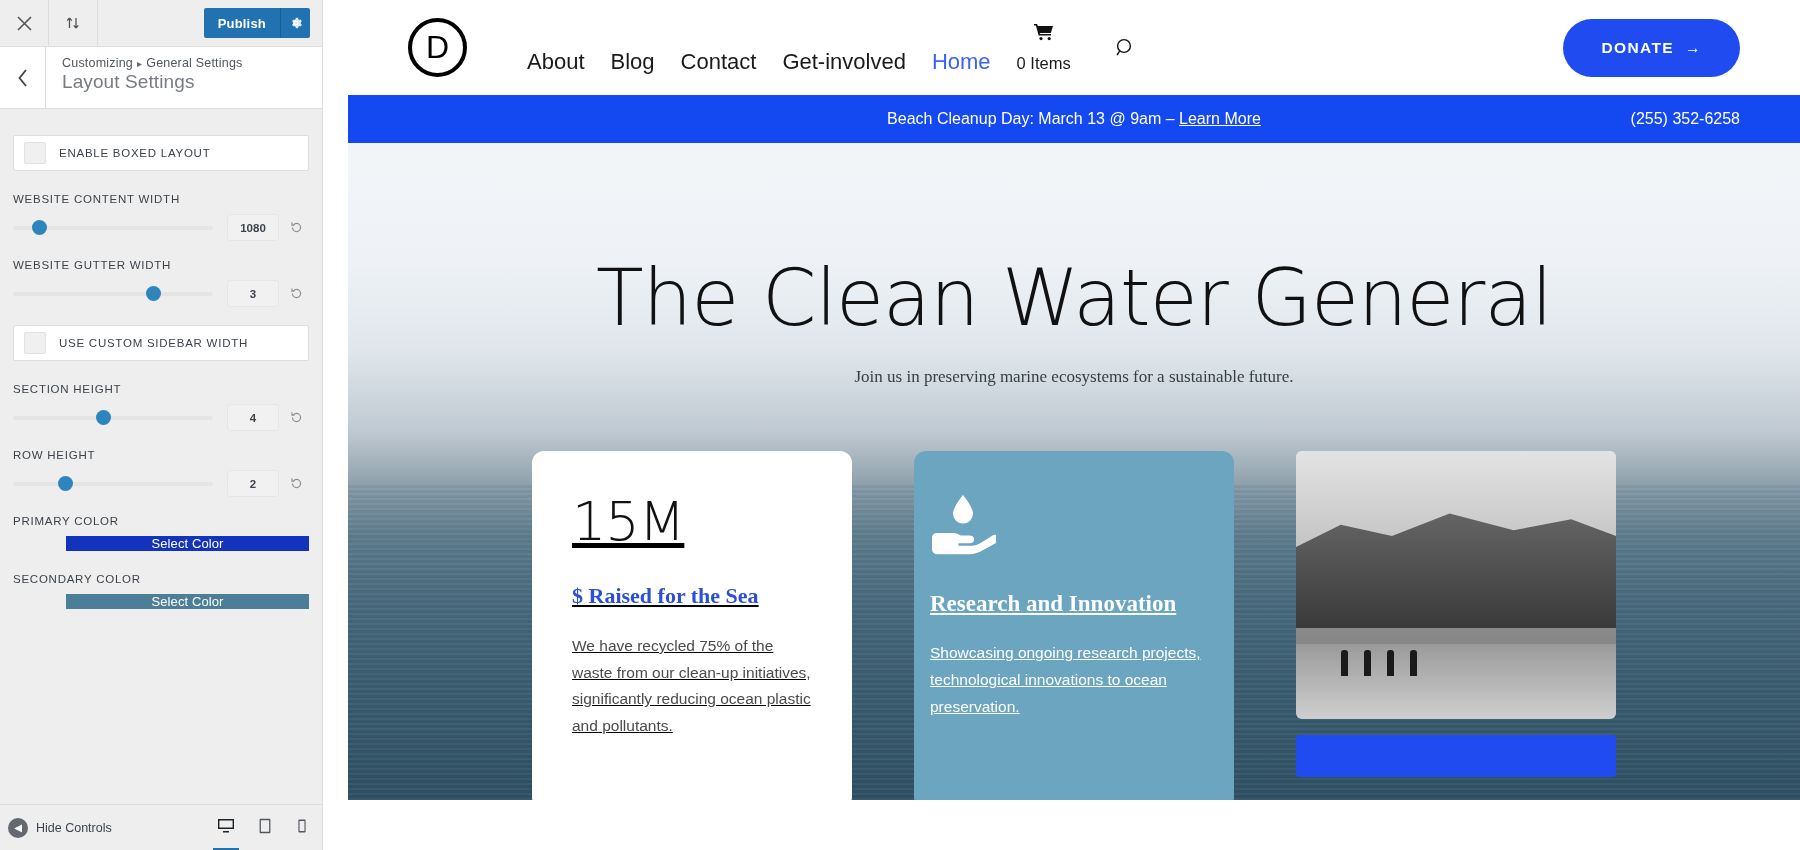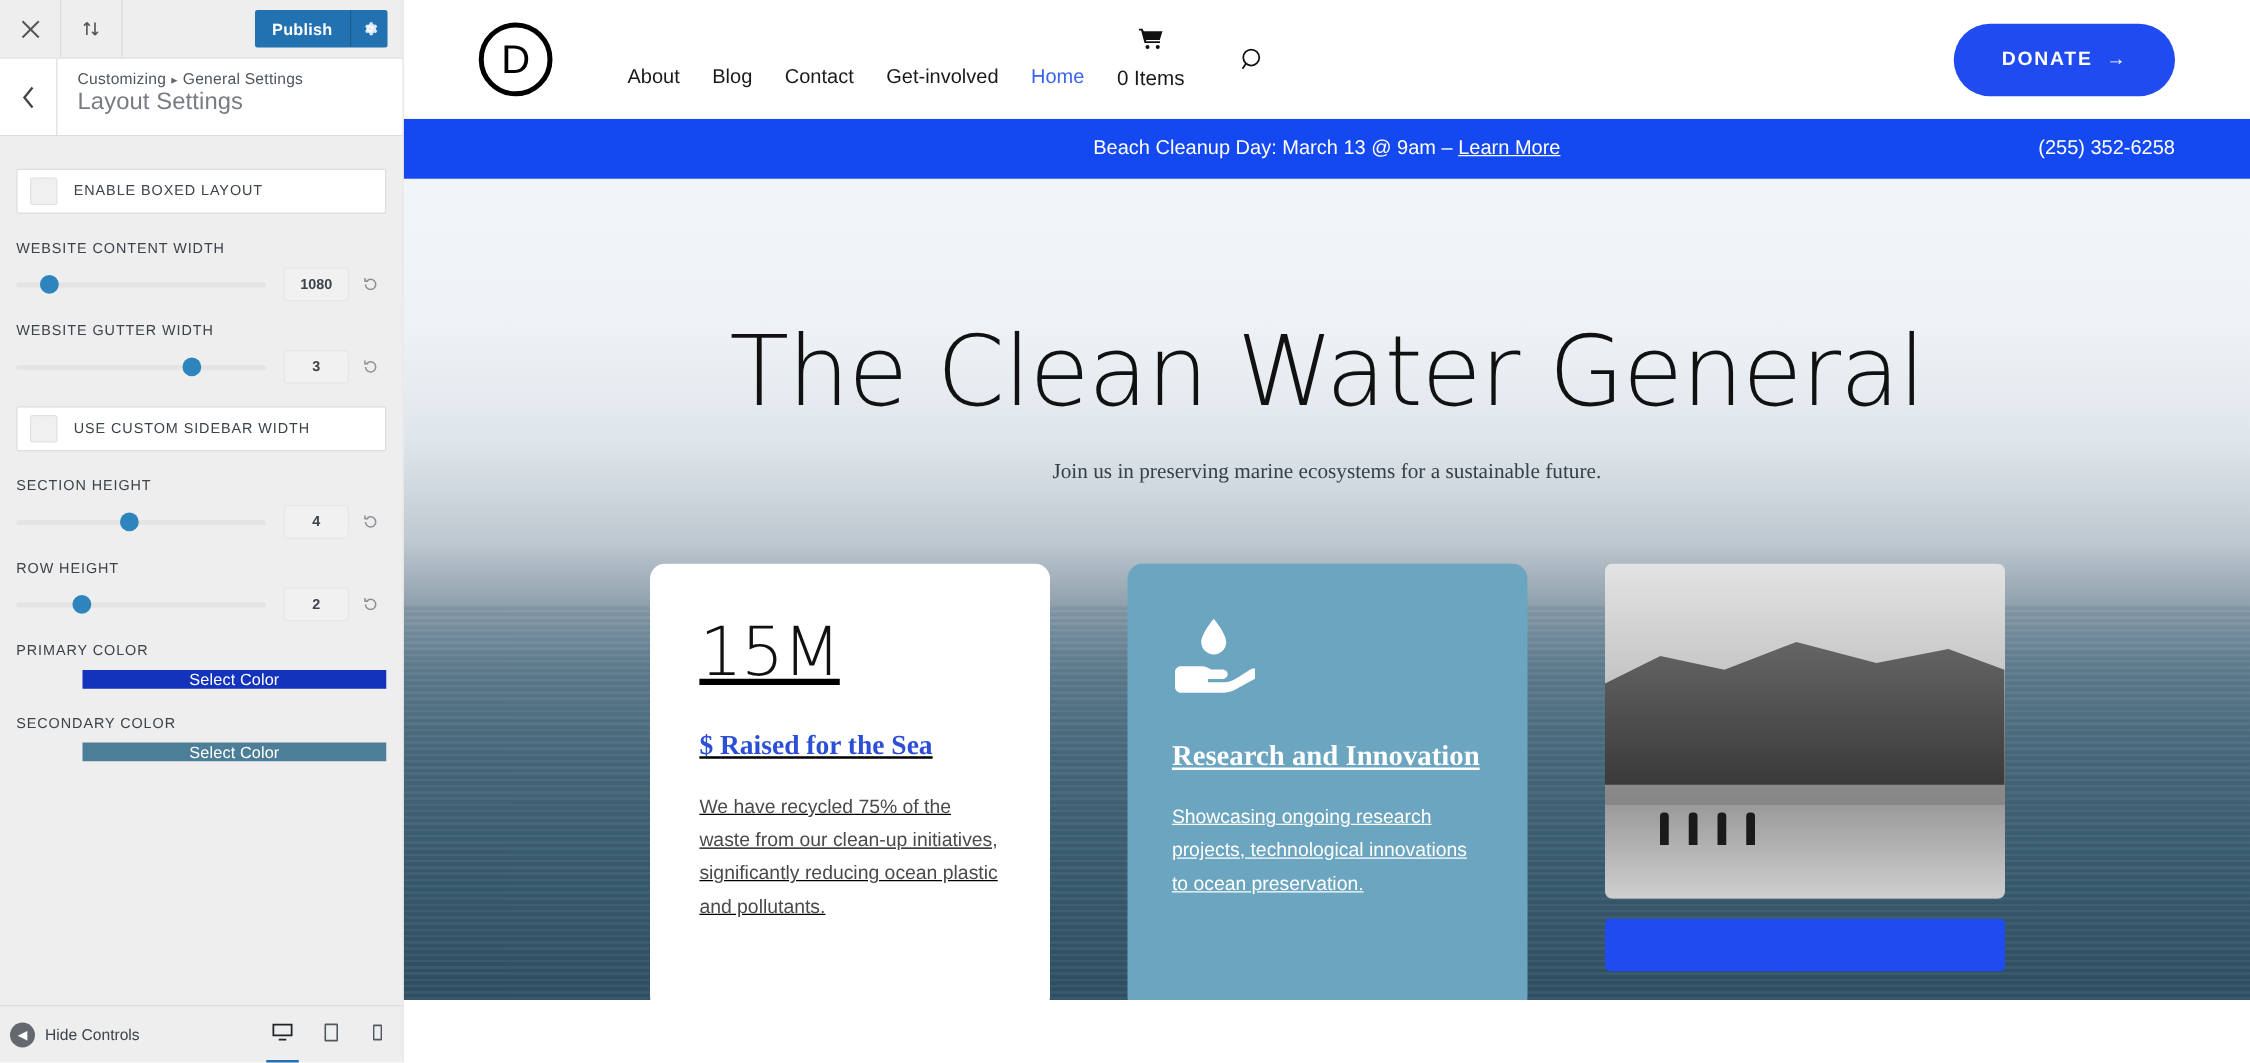--- a/index.html
+++ b/index.html
@@ -1,21 +1,21 @@
 <!DOCTYPE html>
 <html><head>
 <meta charset="utf-8">
 <style>
   * { box-sizing: border-box; margin: 0; padding: 0; }
   html, body {
     width: 1800px; height: 850px; overflow: hidden;
     font-family: "Liberation Sans", sans-serif;
     background: #fff;
   }
-  #app { position: relative; width: 1800px; height: 815px; display: flex; }
+  #app { position: relative; width: 1800px; height: 815px; display: flex; gap: 25px; }
 
   
   .customizer {
     width: 323px; height: 850px; flex: 0 0 323px;
     background: #eee; position: relative;
     border-right: 1px solid #ddd;
     display: flex; flex-direction: column;
   }
   .cz-topbar {
     height: 47px; flex: 0 0 47px; background: #eee;
@@ -152,21 +152,21 @@
     padding: 0 0 0 60px; position: relative; z-index: 5;
   }
   .logo-d {
     width: 59px; height: 59px; border-radius: 50%; border: 4.5px solid #000;
     display: flex; align-items: center; justify-content: center;
     font-size: 32px; font-weight: 400; color: #000; flex: 0 0 59px;
     font-family: "Liberation Sans", sans-serif;
   }
   .nav { display: flex; align-items: center; margin-left: 60px; gap: 26px; }
   .nav a {
-    font-size: 16px; color: #1a1a1a; text-decoration: none; cursor: pointer; margin-top: 28px;
+    font-size: 22px; color: #1a1a1a; text-decoration: none; cursor: pointer; margin-top: 28px;
   }
   .nav a.current { color: #3b63f0; }
   .cart { display: flex; align-items: center; gap: 9px; cursor: pointer; flex-direction: column; }
   .cart-count { font-size: 16.5px; color: #1a1a1a; }
   .search-icon { margin-left: 18px; cursor: pointer; display: flex; }
   .donate-wrap { margin-left: auto; padding-right: 60px; }
   .donate {
     background: #1f4bf0; color: #fff; border-radius: 40px;
     height: 58px; padding: 0 38px; display: flex; align-items: center;
     gap: 11px; font-size: 15.5px; font-weight: 700; letter-spacing: 1.4px;
@@ -226,21 +226,21 @@
     font-family: "DejaVu Sans", sans-serif; letter-spacing: -1px;
   }
   .card-white h3 {
     margin-top: 34px; font-size: 22px; color: #2c4fd6; font-weight: 700;
     font-family: "Liberation Serif", serif;
   }
   .card-white p {
     margin-top: 24px; font-size: 15.5px; line-height: 1.72; color: #4a4a4a;
   }
   .card-teal {
-    background: #6ba5bf; padding: 42px 36px 40px; min-height: 358px; color: #fff;
+    background: #6ba5bf; padding: 42px 16px 40px; min-height: 358px; color: #fff;
   }
   .drop-icon { margin-bottom: 30px; }
   .card-teal h3 {
     font-size: 23px; font-weight: 700; line-height: 1.28;
     font-family: "Liberation Serif", serif;
   }
   .card-teal p {
     margin-top: 22px; font-size: 15.5px; line-height: 1.72;
   }
   .card-photo { width: 320px; }

